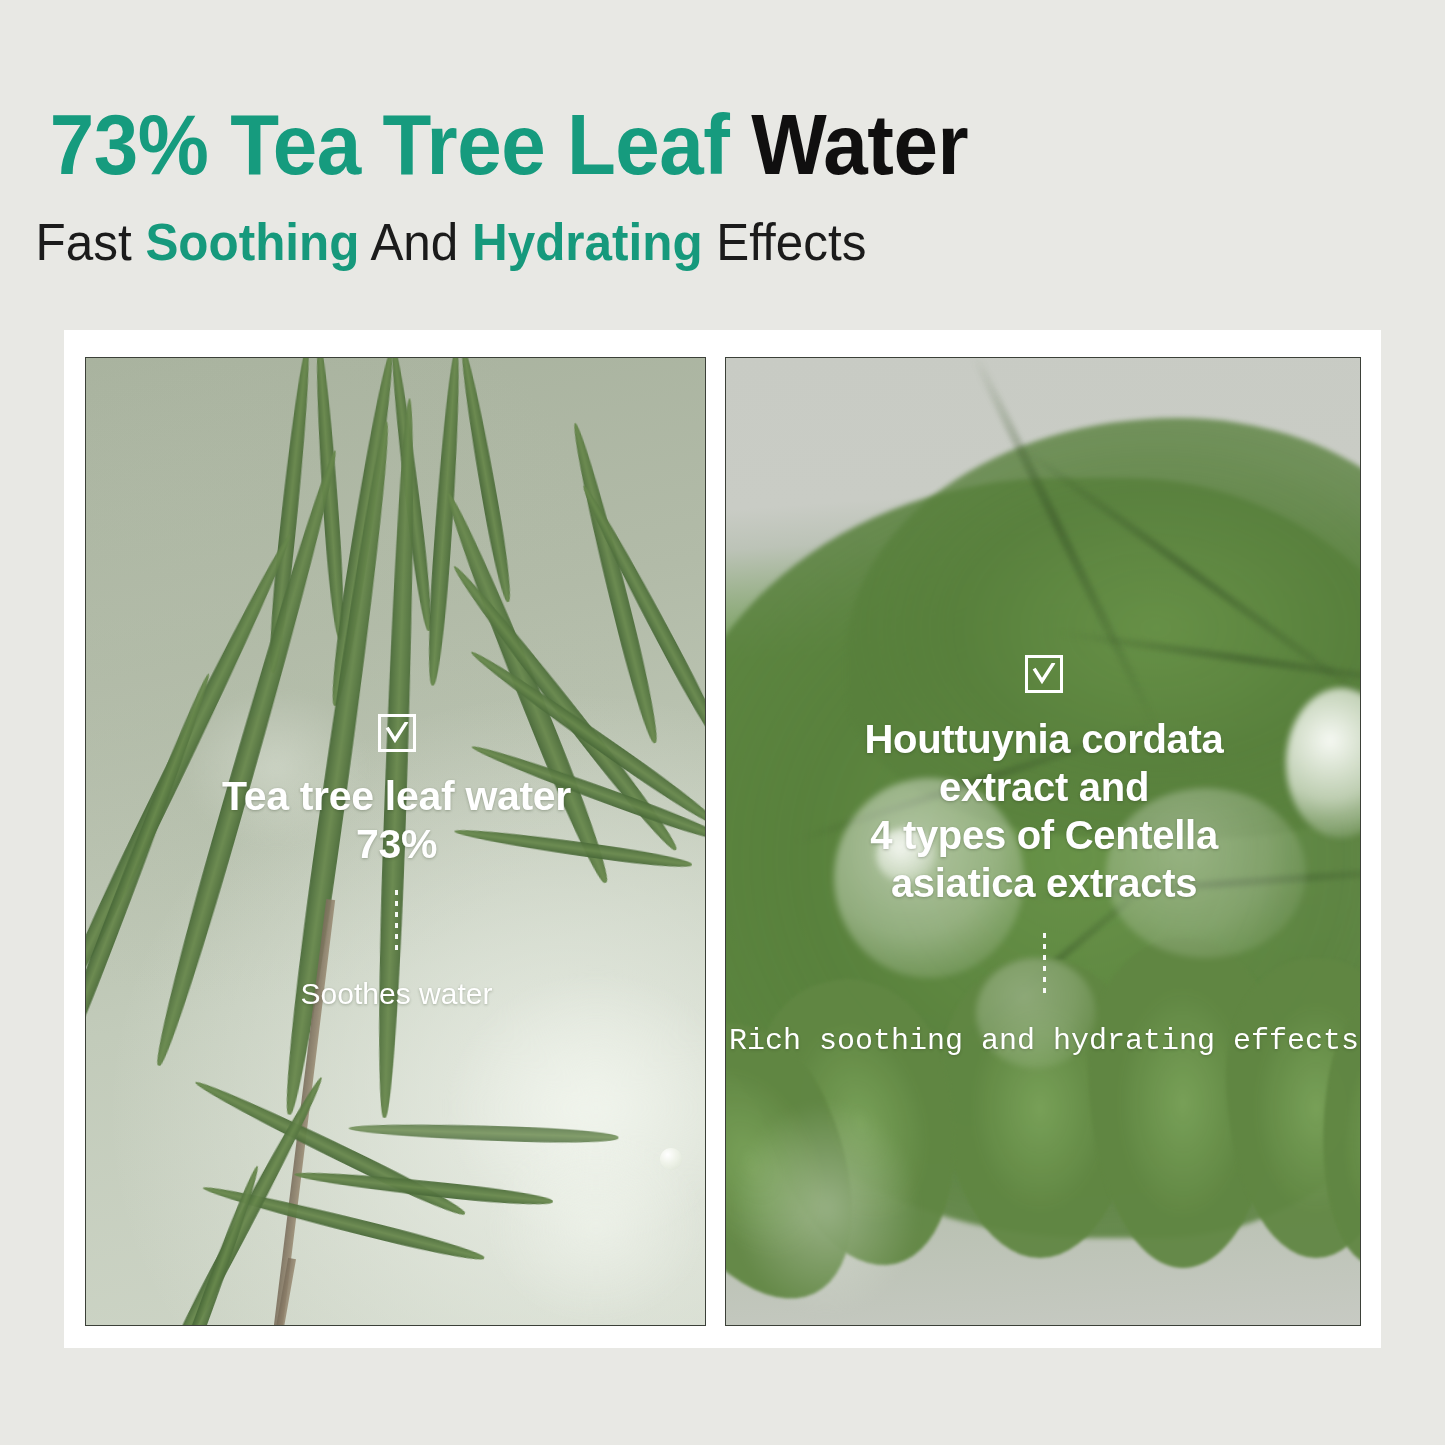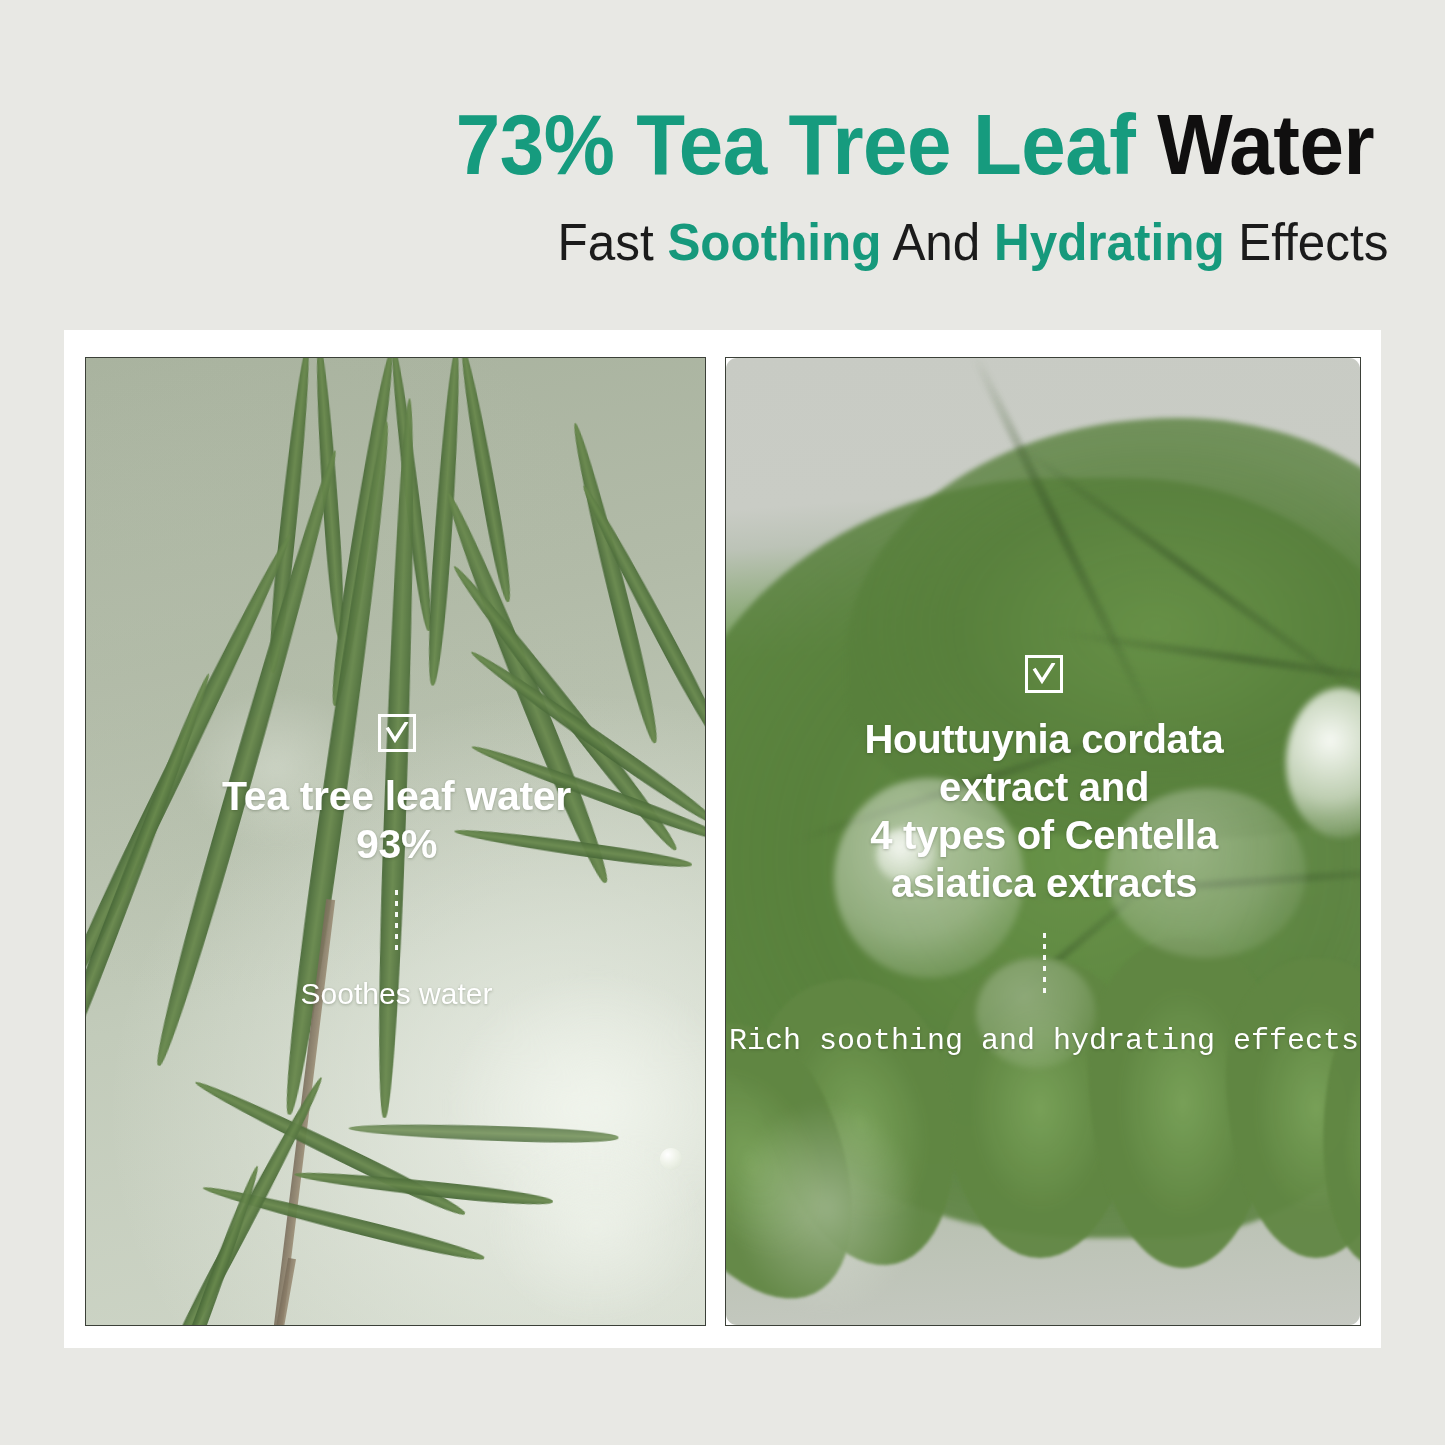--- a/index.html
+++ b/index.html
@@ -18,21 +18,21 @@
     width: 1445px;
     height: 1445px;
   }
 
   
   .headline-block {
     position: absolute;
     left: 0;
     top: 96px;
     width: 1424px;
-    text-align: right;
+    text-align: left;
   }
   .headline {
     font-size: 86px;
     line-height: 96px;
     font-weight: bold;
     letter-spacing: -0.5px;
     white-space: nowrap;
     transform: scaleX(0.93);
   }
   .headline .accent { color: #169b7e; }
@@ -85,21 +85,20 @@
       radial-gradient(120% 70% at 78% 78%, rgba(236,240,232,0.92) 0%, rgba(236,240,232,0.35) 38%, rgba(236,240,232,0) 62%),
       radial-gradient(95% 55% at 22% 28%, rgba(178,188,168,0.45) 0%, rgba(178,188,168,0) 70%),
       linear-gradient(168deg, #a8b29e 0%, #b2bba8 30%, #c2cbba 62%, #cfd6c8 100%);
   }
   .photo-right {
     position: absolute;
     inset: 0;
     background:
       radial-gradient(60% 40% at 92% 52%, rgba(238,242,236,0.85) 0%, rgba(238,242,236,0.2) 45%, rgba(238,242,236,0) 70%),
       linear-gradient(176deg, #c8cbc4 0%, #c9ccc5 15%, #bcc3b7 19%, #6f9b52 30%, #679348 48%, #6c9a4e 66%, #7da55d 76%, #b9c1b2 86%, #c7cac3 100%);
-    border-radius: 11px;
   }
 
   
   .needle {
     position: absolute;
     background: linear-gradient(90deg, rgba(72,104,56,0.95), rgba(104,136,76,0.95) 50%, rgba(76,108,58,0.95));
     border-radius: 50% 50% 46% 46% / 62% 62% 38% 38%;
     filter: blur(0.6px);
   }
   .stem {
@@ -248,21 +247,21 @@
 
       <div class="droplet" style="left:574px; top:790px; width:22px; height:22px;"></div>
 
       <div class="caption-group grp-left">
         <div class="check-box">
           <svg width="24" height="22" viewBox="0 0 24 22" aria-hidden="true">
             <polyline points="3,7 10,18 21,1" fill="none" stroke="#ffffff" stroke-width="3.4" stroke-linecap="square" stroke-linejoin="miter"></polyline>
           </svg>
         </div>
         <div class="cap-title" style="margin-top:20px;">Tea tree leaf water
-93%</div>
+73%</div>
         <div class="dotline" style="margin-top:22px;"></div>
         <div class="cap-sub" style="margin-top:22px;">Soothes water</div>
       </div>
     </div>
   </div>
 
   <div class="panel panel-right">
     <div class="photo-right">
 
       <div class="leaf-mass" style="left:-60px; top:120px; width:820px; height:760px; border-radius:48% 44% 40% 52% / 44% 50% 50% 46%;"></div>

